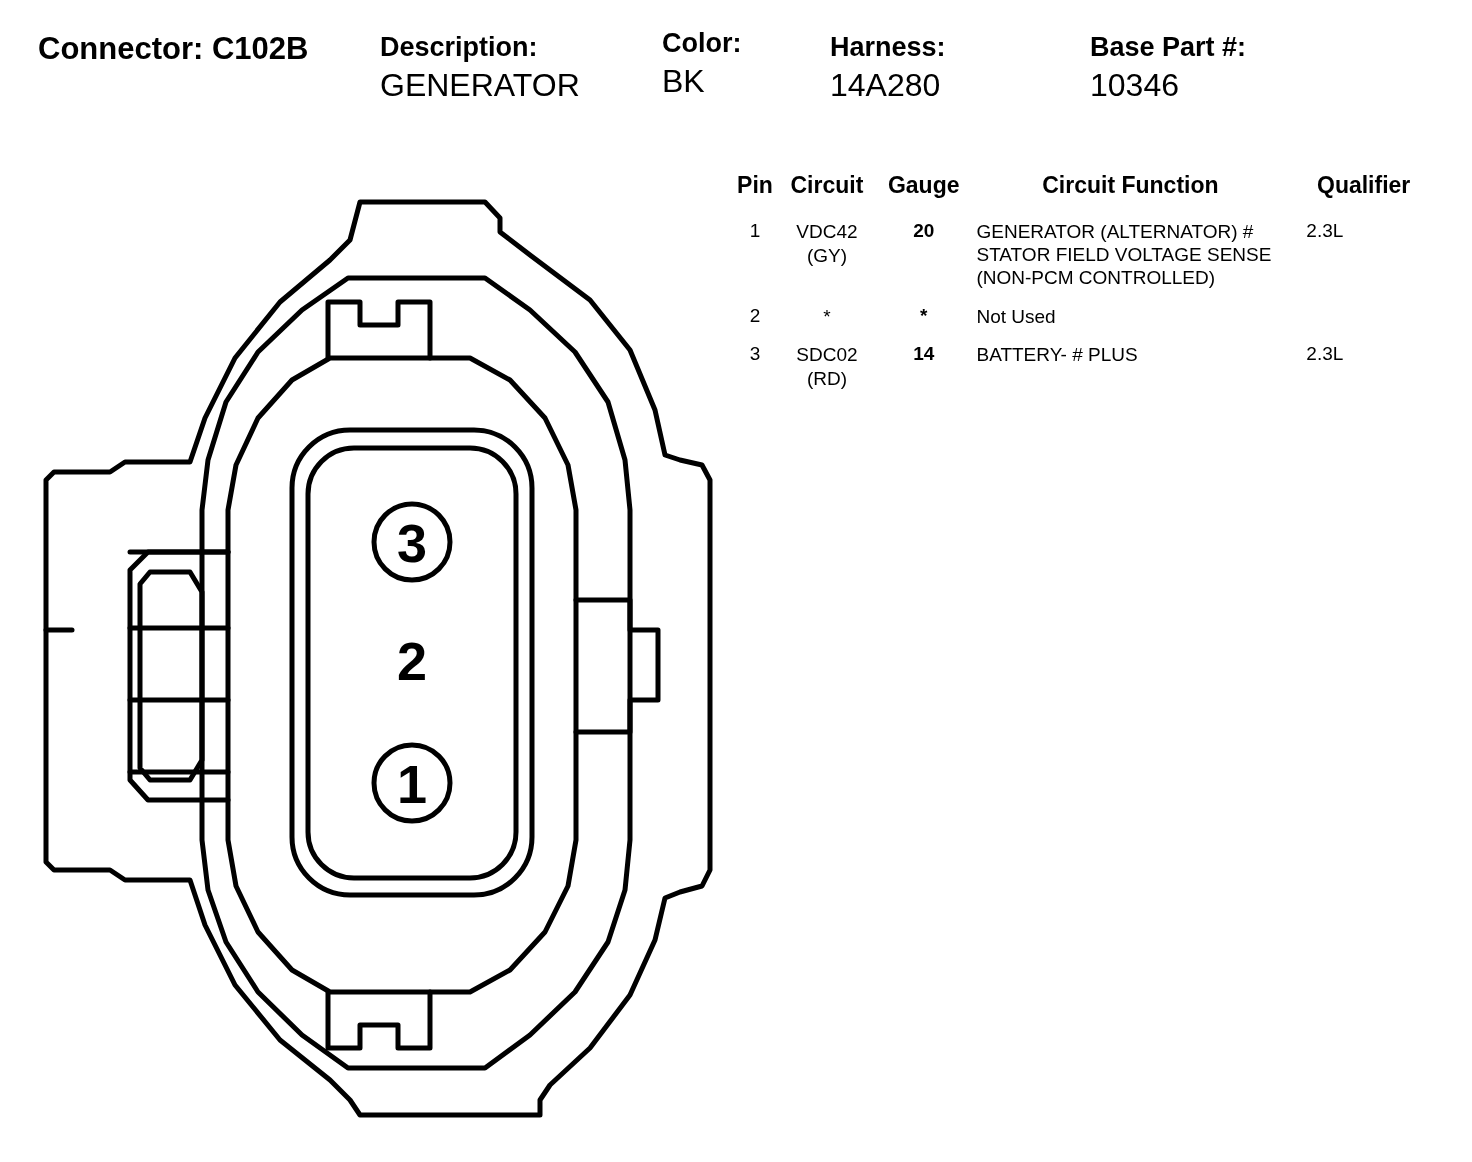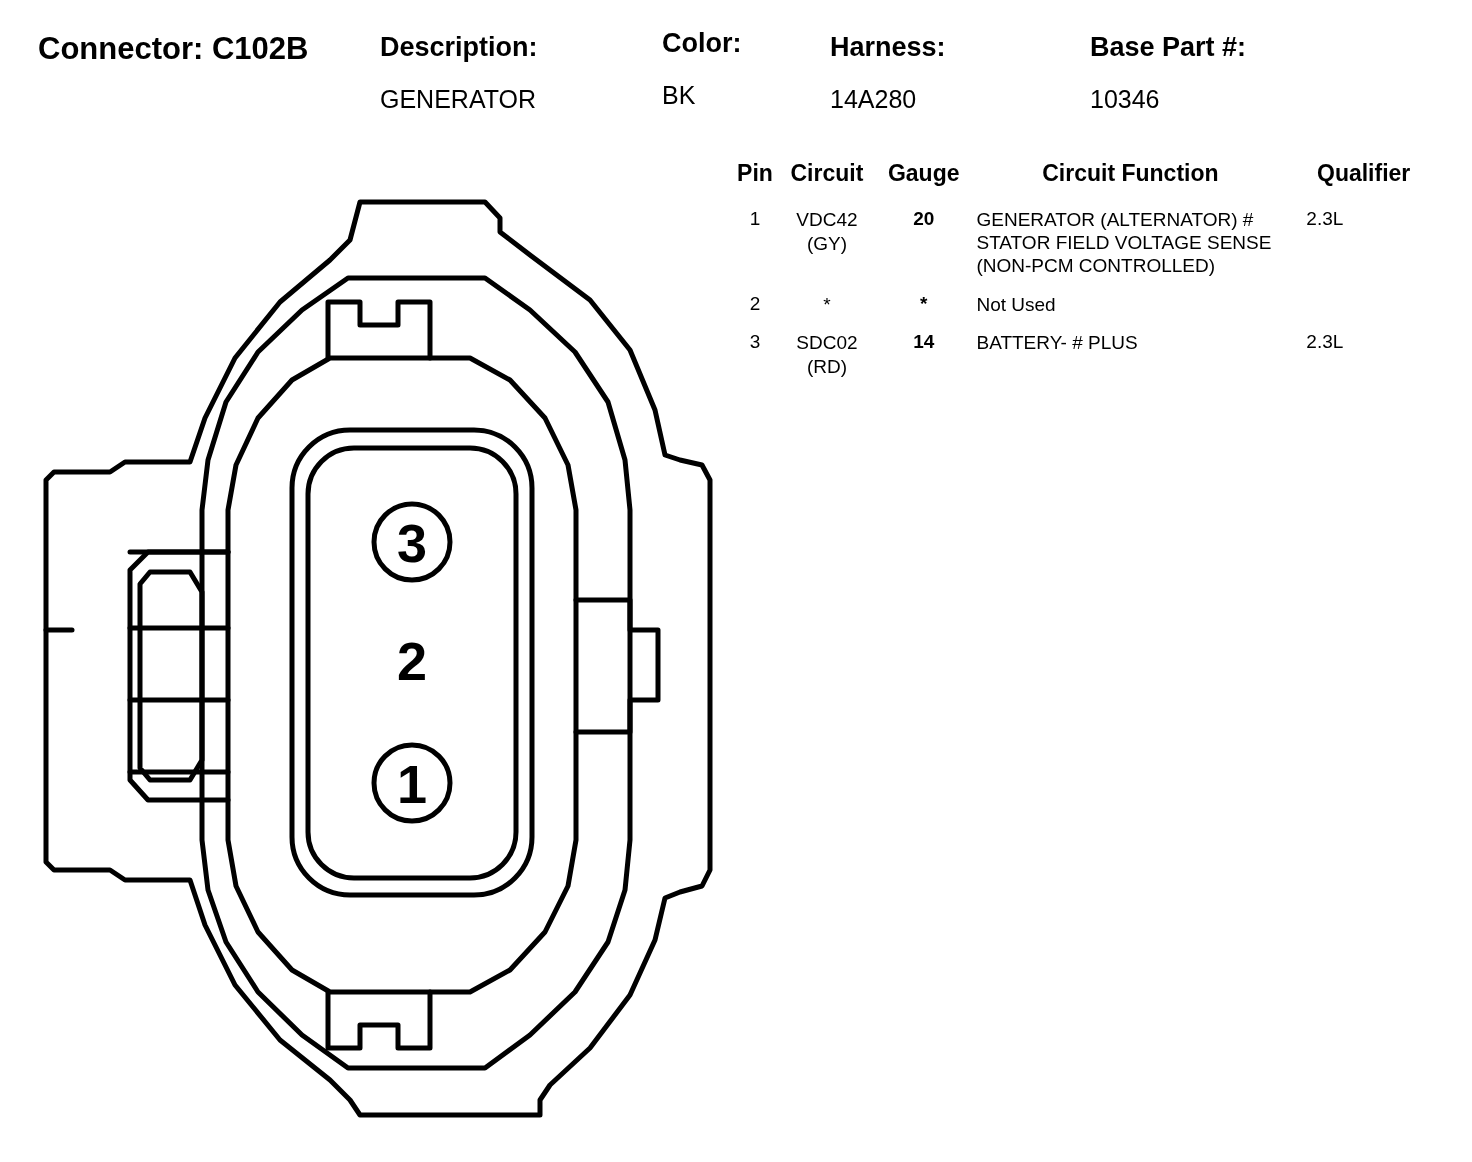--- a/index.html
+++ b/index.html
@@ -27,24 +27,24 @@
   .hdr-field {
     position: absolute;
     text-align: left;
   }
   .hdr-label {
     font-size: 27px;
     font-weight: bold;
     white-space: nowrap;
   }
   .hdr-value {
-    font-size: 25px;
+    font-size: 32px;
     font-weight: normal;
     white-space: nowrap;
-    margin-top: 22px;
+    margin-top: 4px;
   }
 
   #connector-field {
     left: 38px;
     top: 31px;
     text-align: left;
   }
   #connector-field .hdr-label {
     font-size: 31px;
     font-weight: bold;
@@ -52,21 +52,21 @@
 
   #description-field { left: 380px; top: 32px; width: 310px; }
   #color-field       { left: 662px; top: 28px; width: 170px; }
   #harness-field     { left: 830px; top: 32px; width: 260px; }
   #basepart-field    { left: 1090px; top: 32px; width: 300px; }
 
   
   #pin-table {
     position: absolute;
     left: 735px;
-    top: 160px;
+    top: 172px;
     width: 700px;
     border-collapse: collapse;
   }
   #pin-table th {
     font-size: 23px;
     font-weight: bold;
     padding: 0 0 18px 0;
     vertical-align: bottom;
     white-space: nowrap;
   }

